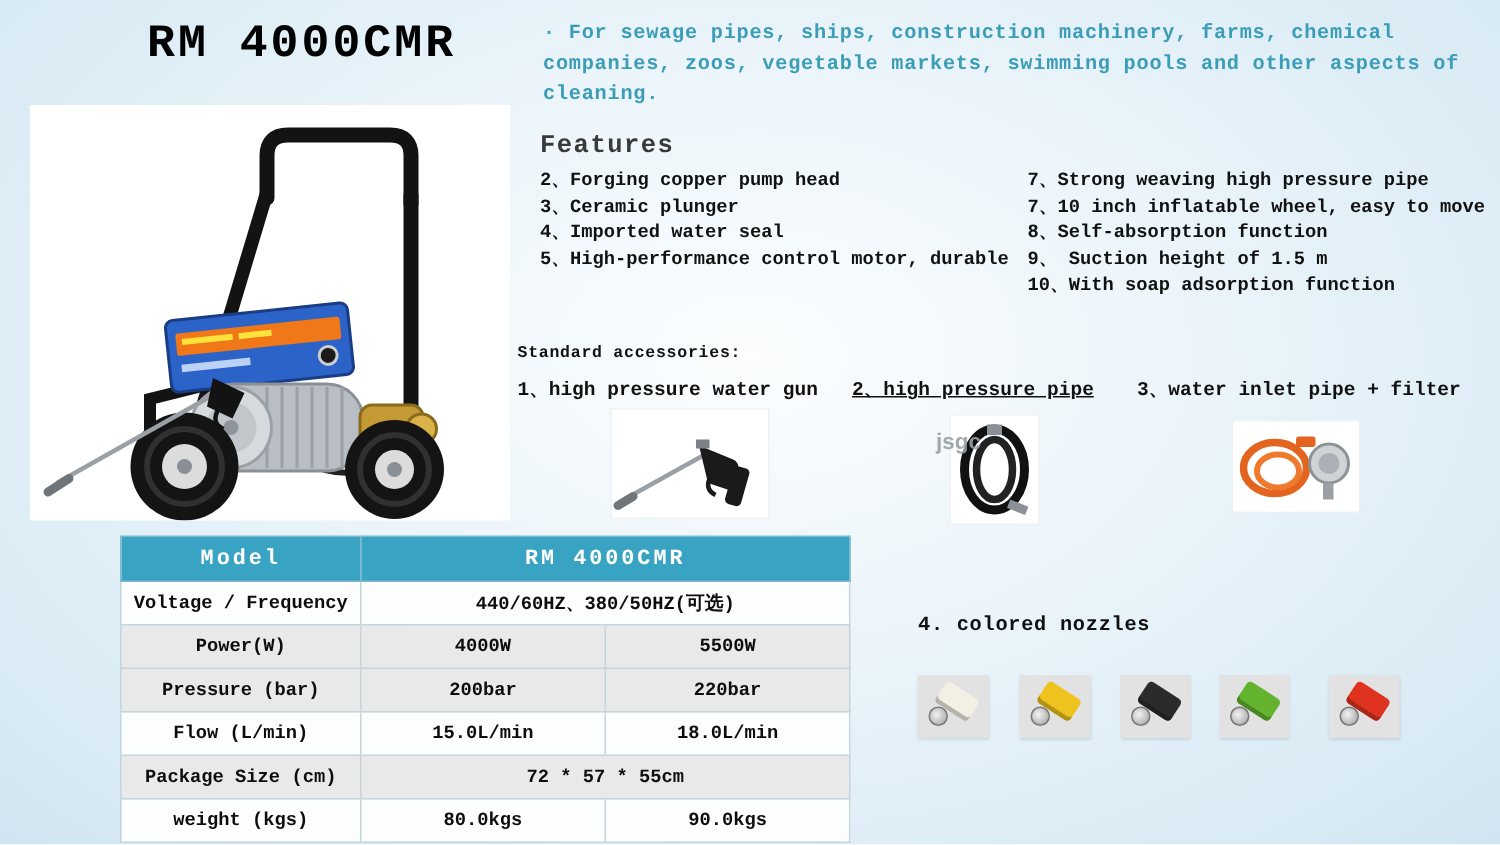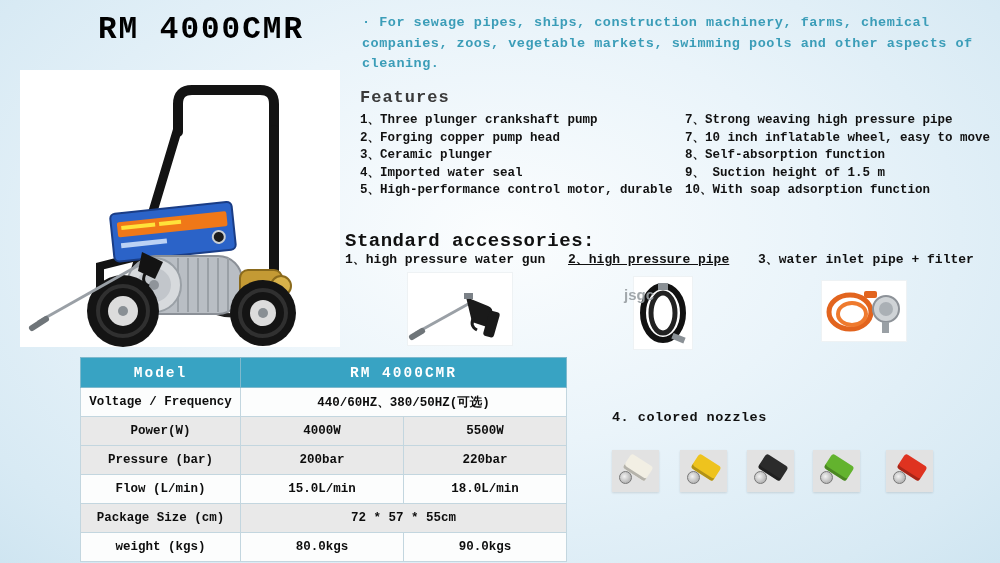--- a/index.html
+++ b/index.html
@@ -10,21 +10,21 @@
   }
   .abs{position:absolute;}
   .title{left:98px;top:12px;font-size:31px;font-weight:bold;letter-spacing:2px;color:#000;}
   .intro{left:362px;top:13px;width:630px;font-size:13.5px;font-weight:bold;line-height:20.5px;
     letter-spacing:.5px;color:#3b9db8;}
   .product-box{left:20px;top:70px;width:320px;height:277px;background:#ffffff;}
   .features-heading{left:360px;top:88px;font-size:17px;font-weight:bold;letter-spacing:1px;color:#3a3a3a;}
   .feat-col{top:112px;font-size:12.5px;font-weight:bold;line-height:17.6px;white-space:nowrap;}
   .feat-left{left:360px;}
   .feat-right{left:685px;}
-  .acc-heading{left:345px;top:230px;font-size:19px;font-weight:bold;letter-spacing:.5px;}
+  .acc-heading{left:345px;top:230px;font-size:11px;font-weight:bold;letter-spacing:.5px;}
   .acc-label{top:250px;font-size:13px;font-weight:bold;white-space:nowrap;}
   .acc-label.l1{left:345px;}
   .acc-label.l2{left:568px;text-decoration:underline;}
   .acc-label.l3{left:758px;}
   .acc-img{background:#fff;box-shadow:0 0 0 1px #eef2f4;}
   .acc-img.gun{left:408px;top:273px;width:104px;height:72px;}
   .acc-img.hose{left:634px;top:277px;width:58px;height:72px;}
   .acc-img.inlet{left:822px;top:281px;width:84px;height:60px;}
   .watermark{left:412px;top:263px;font-family:"Liberation Sans",sans-serif;font-size:30px;
     color:#b4b8bb;opacity:.8;letter-spacing:1px;}
@@ -98,21 +98,20 @@
 
       <path d="M18,252 L128,190" stroke="#9aa0a6" stroke-width="3"></path>
       <path d="M12,258 L26,249" stroke="#6f7579" stroke-width="6" stroke-linecap="round"></path>
       <path d="M122,182 l21,10 l-8,17 l-17,-8 z" fill="#131313"></path>
       <path d="M126,202 q-6,10 3,14" stroke="#131313" stroke-width="3" fill="none"></path>
     </svg>
   </div>
 
   <div class="abs features-heading">Features</div>
   <div class="abs feat-col feat-left">
-    <div>1、Three plunger crankshaft pump</div>
     <div>2、Forging copper pump head</div>
     <div>3、Ceramic plunger</div>
     <div>4、Imported water seal</div>
     <div>5、High-performance control motor, durable</div>
   </div>
   <div class="abs feat-col feat-right">
     <div>7、Strong weaving high pressure pipe</div>
     <div>7、10 inch inflatable wheel, easy to move</div>
     <div>8、Self-absorption function</div>
     <div>9、 Suction height of 1.5 m</div>

